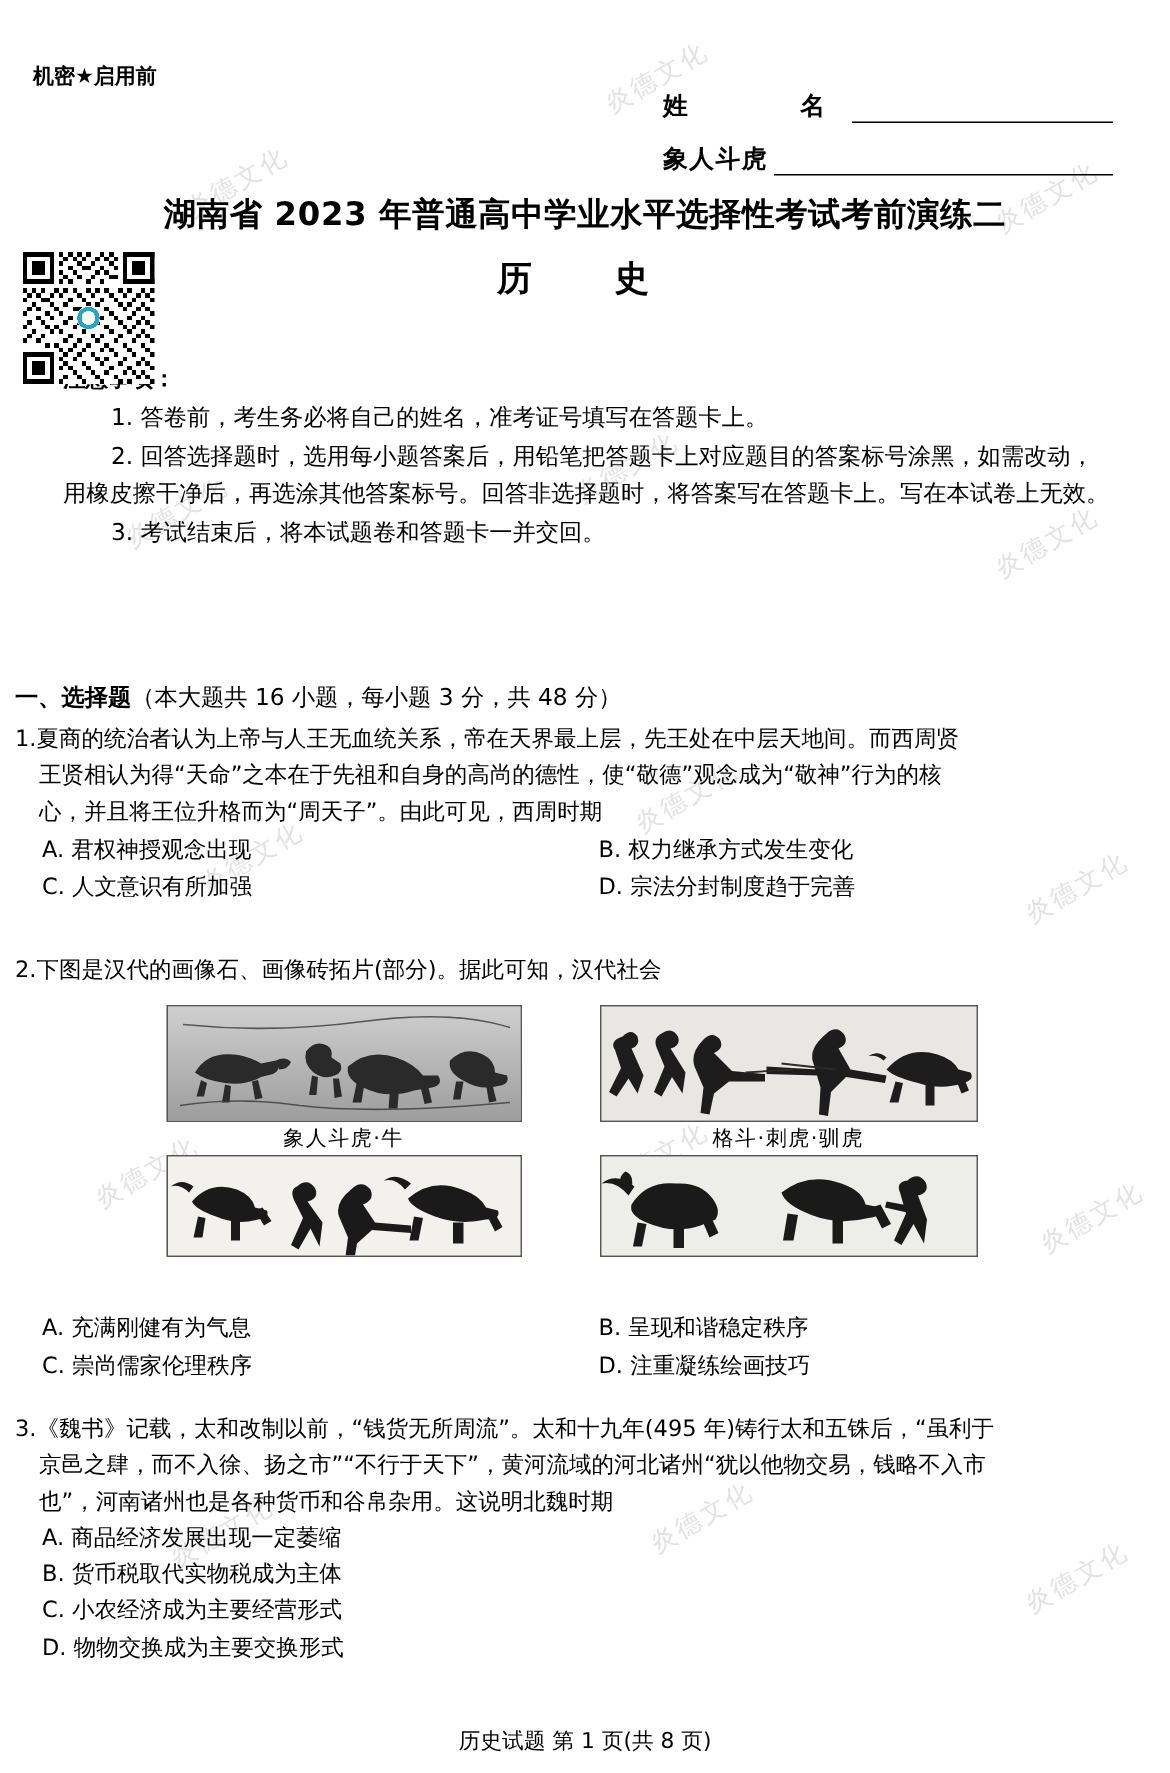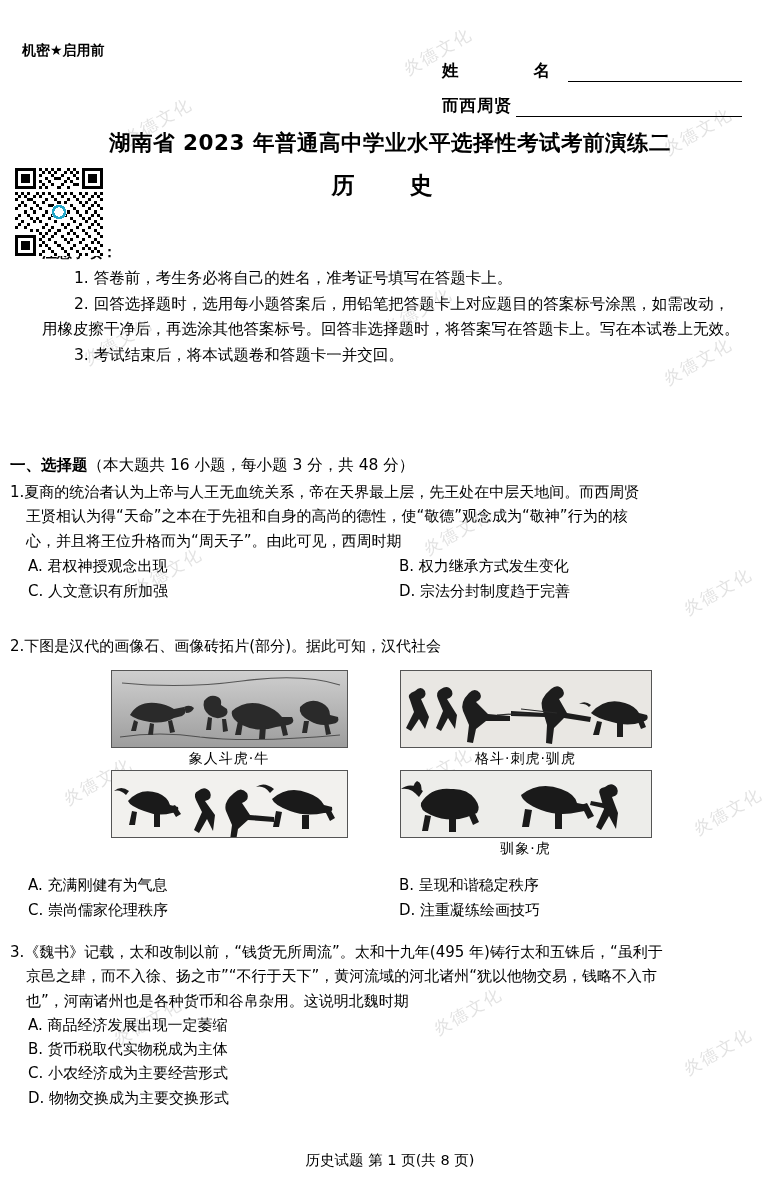--- a/index.html
+++ b/index.html
@@ -231,21 +231,21 @@
   <div class="wm" style="left:110px; top:1010px;">炎德文化</div>
   <div class="wm" style="left:430px; top:1000px;">炎德文化</div>
   <div class="wm" style="left:680px; top:1040px;">炎德文化</div>
 
   <div class="top-right">
     <div class="row">
       <span class="lbl sp">姓　　名</span>
       <span class="line"></span>
     </div>
     <div class="row">
-      <span class="lbl">而西周贤</span>
+      <span class="lbl">象人斗虎</span>
       <span class="line"></span>
     </div>
   </div>
 
   <div class="secret">机密★启用前</div>
 
   <div class="title-main">湖南省 2023 年普通高中学业水平选择性考试考前演练二</div>
   <div class="title-sub">历　史</div>
 
   <div class="qr">
@@ -581,21 +581,20 @@
               <path d="M24 44 l-3 16 l6 0 l3-15z M48 46 l0 15 l7 0 l0-15z M66 40 l6 14 l6-3 l-6-13z"></path>
               <path d="M18 26 q-8-10-18-8 q10-8 22 2z"></path>
               <path d="M14 22 q-4-8 2-12 q6 2 4 12z"></path>
               <path d="M120 24 q18-14 40-6 q14 5 16 14 l10 2 q2 6-8 7 q-20 5-38-2 q-18-7-20-15z"></path>
               <path d="M124 38 l-3 18 l7 0 l3-17z M154 42 l0 16 l7 0 l0-16z M180 34 l7 14 l6-3 l-7-13z"></path>
               <path d="M204 16 q7-6 12 1 q3 7-5 9 l6 16 l-2 16 l-7-13 l-8 14 l-5-3 l8-18 l-4-14 q-3-7 5-8z"></path>
               <path d="M190 30 l22 4 l-1 5 l-22-5z"></path>
             </g>
           </svg>
         </div>
-        <div class="img-cap">驯象·虎</div>
       </div>
     </div>
   </div>
 
   <div class="q" style="top:872px;">
     <div class="opts2">
       <div class="col">A. 充满刚健有为气息</div>
       <div class="col">B. 呈现和谐稳定秩序</div>
     </div>
     <div class="opts2">

